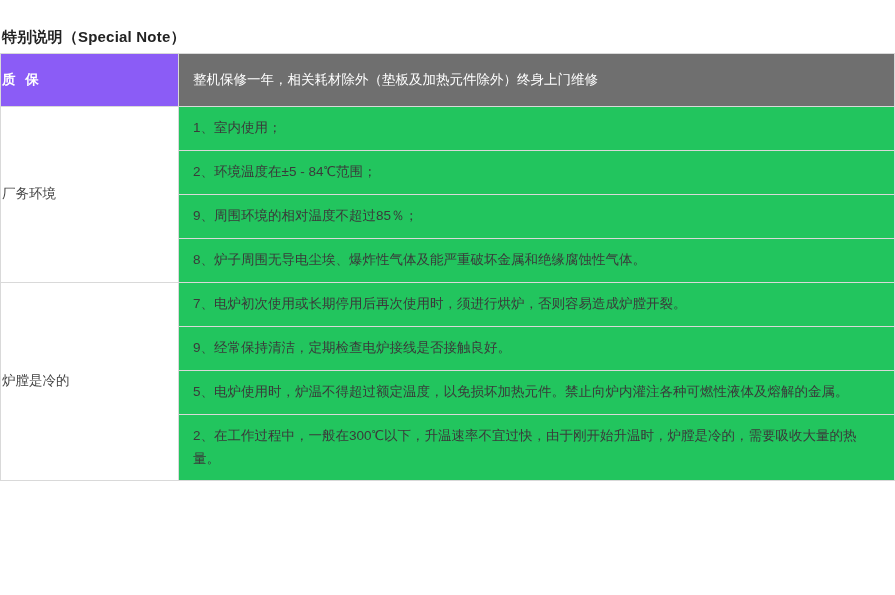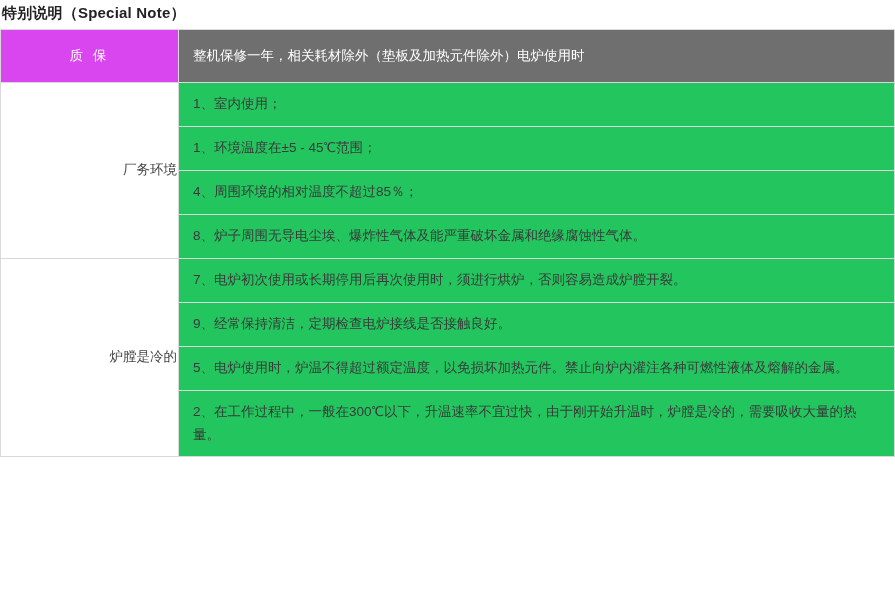--- a/index.html
+++ b/index.html
@@ -12,20 +12,21 @@
     height: 595px;
     font-family: "Liberation Sans", sans-serif;
     color: #333333;
     overflow: hidden;
   }
   .page {
     position: relative;
     width: 895px;
     height: 536px;
     box-sizing: border-box;
+    margin-top: 24px;
   }
   .doc-title {
     font-size: 15px;
     font-weight: bold;
     color: #222222;
     padding: 4px 0 6px 2px;
     letter-spacing: 0.2px;
   }
   table.spec-table {
     border-collapse: collapse;
@@ -35,37 +36,37 @@
   table.spec-table td {
     border: 1px solid #d9d9d9;
     vertical-align: middle;
     font-size: 13.5px;
     line-height: 1.7;
   }
   .col-label {
     width: 178px;
   }
   td.header-label {
-    background: #d946ef;
+    background: #8b5cf6;
     color: #ffffff;
-    text-align: center;
-    font-weight: normal;
+    text-align: left;
+    font-weight: bold;
     letter-spacing: 3px;
     height: 50px;
     border: 1px solid #6f6f6f;
   }
   td.header-content {
     background: #6f6f6f;
     color: #ffffff;
     padding: 0 14px;
     height: 50px;
     border: 1px solid #6f6f6f;
   }
   td.row-label {
-    text-align: right;
+    text-align: left;
     color: #444444;
     background: #ffffff;
   }
   td.row-item {
     padding: 10px 14px;
     color: #3a3a3a;
     background: #22c55e;
   }
   .item-text {
     display: block;
@@ -79,37 +80,37 @@
   <div class="doc-title">特别说明（Special Note）</div>
 
   <table class="spec-table">
     <colgroup>
       <col class="col-label">
       <col>
     </colgroup>
     <tbody>
       <tr>
         <td class="header-label">质  保</td>
-        <td class="header-content">整机保修一年，相关耗材除外（垫板及加热元件除外）电炉使用时</td>
+        <td class="header-content">整机保修一年，相关耗材除外（垫板及加热元件除外）终身上门维修</td>
       </tr>
 
       <tr>
         <td class="row-label" rowspan="4">厂务环境</td>
         <td class="row-item">
           <span class="item-text">1、室内使用；</span>
         </td>
       </tr>
       <tr>
         <td class="row-item">
-          <span class="item-text">1、环境温度在±5 - 45℃范围；</span>
+          <span class="item-text">2、环境温度在±5 - 84℃范围；</span>
         </td>
       </tr>
       <tr>
         <td class="row-item">
-          <span class="item-text">4、周围环境的相对温度不超过85％；</span>
+          <span class="item-text">9、周围环境的相对温度不超过85％；</span>
         </td>
       </tr>
       <tr>
         <td class="row-item">
           <span class="item-text">8、炉子周围无导电尘埃、爆炸性气体及能严重破坏金属和绝缘腐蚀性气体。</span>
         </td>
       </tr>
 
       <tr>
         <td class="row-label" rowspan="4">炉膛是冷的</td>

